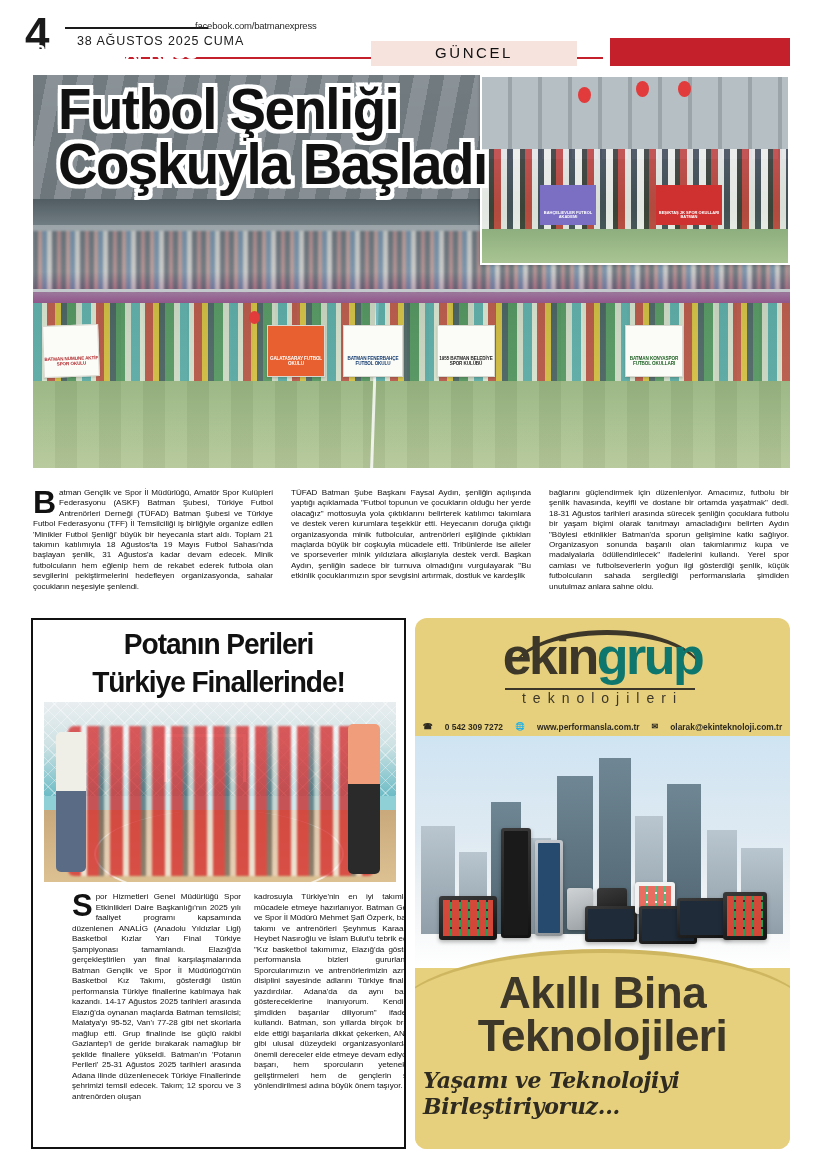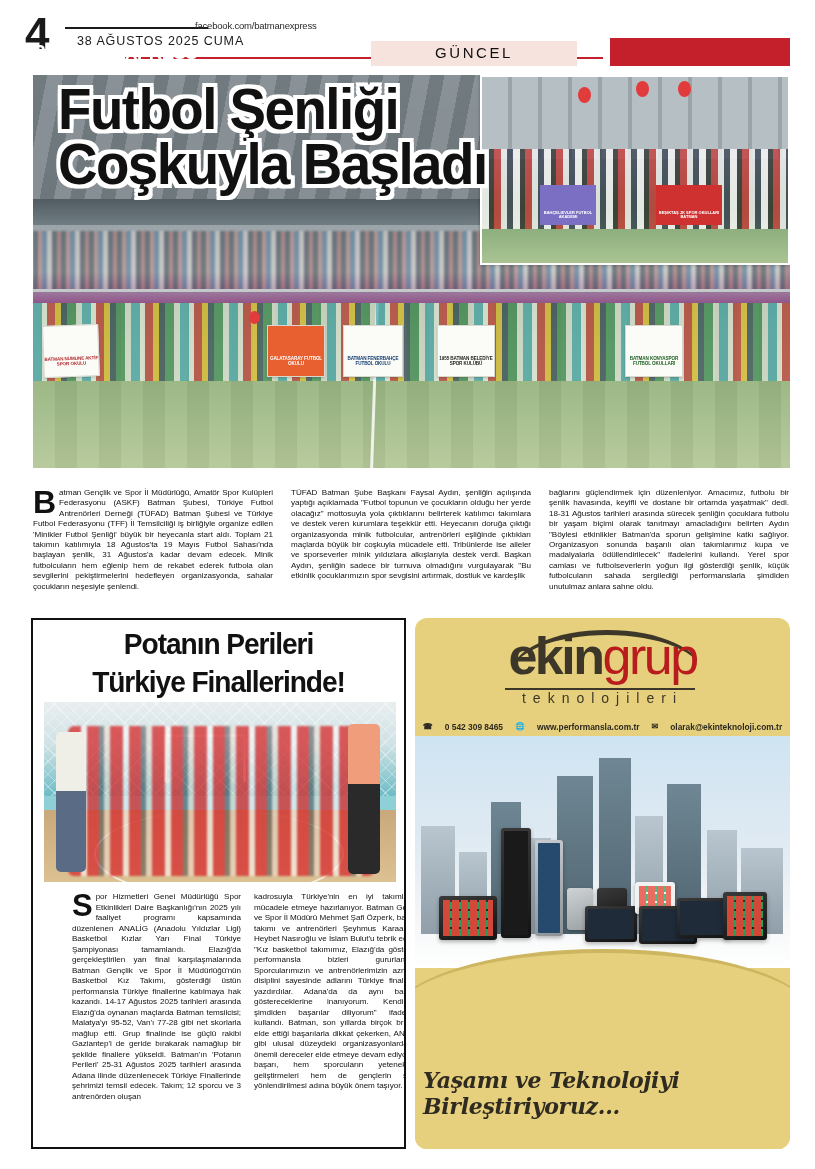--- a/index.html
+++ b/index.html
@@ -321,21 +321,21 @@
     background:#e6d07e;
     border-radius:12px;
     overflow:hidden;
   }
   .ad-logo-area { position:absolute; left:0; top:0; width:100%; height:96px; }
   .ad-logo {
     position:absolute; left:0; top:12px; width:100%;
     text-align:center; font-size:52px; font-weight:700;
     color:#3c3728; letter-spacing:-2.5px; line-height:1;
   }
-  .ad-logo .thin { color:#b91c1c; font-weight:400; }
+  .ad-logo .thin { color:#0f766e; font-weight:700; }
   .ad-swoosh {
     position:absolute; left:96px; top:12px; width:192px; height:44px;
     border-top:5px solid #3c3728;
     border-radius:50% / 100% 100% 0 0;
     border-left:1px solid transparent; border-right:1px solid transparent;
   }
   .ad-underline { position:absolute; left:90px; top:70px; width:190px; height:1.5px; background:#3c3728; }
   .ad-sub {
     position:absolute; left:0; top:72px; width:100%;
     text-align:center; font-size:14px; letter-spacing:7px;
@@ -472,21 +472,21 @@
     <div class="ad-swoosh"></div>
     <div class="ad-logo">
       <span>ekin</span><span class="thin">grup</span>
     </div>
     <div class="ad-underline"></div>
     <div class="ad-sub">teknolojileri</div>
   </div>
 
   <div class="ad-contact">
     <span class="ic">☎</span>
-    <span>0 542 309 8465</span>
+    <span>0 542 309 7272</span>
     <span class="ic">🌐</span>
     <span>www.performansla.com.tr</span>
     <span class="ic">✉</span>
     <span>olarak@ekinteknoloji.com.tr</span>
   </div>
 
   <div class="ad-photo">
     <div class="city" style="left:6px;width:34px;height:108px;"></div>
     <div class="city" style="left:44px;width:28px;height:82px;"></div>
     <div class="city tall" style="left:76px;width:30px;height:132px;"></div>
@@ -522,14 +522,18 @@
       <div class="dev tab" style="left:238px;bottom:6px;width:54px;height:40px;">
           <div class="scr"></div>
         </div>
       <div class="dev" style="left:284px;bottom:4px;width:44px;height:48px;">
           <div class="tiles"></div>
         </div>
     </div>
   </div>
 
   <div class="ad-bottom"></div>
+  <div class="ad-h1">
+    <div>Akıllı Bina</div>
+    <div>Teknolojileri</div>
+  </div>
   <div class="ad-tag">Yaşamı ve Teknolojiyi Birleştiriyoruz...</div>
 </div>
 
 </body></html>

